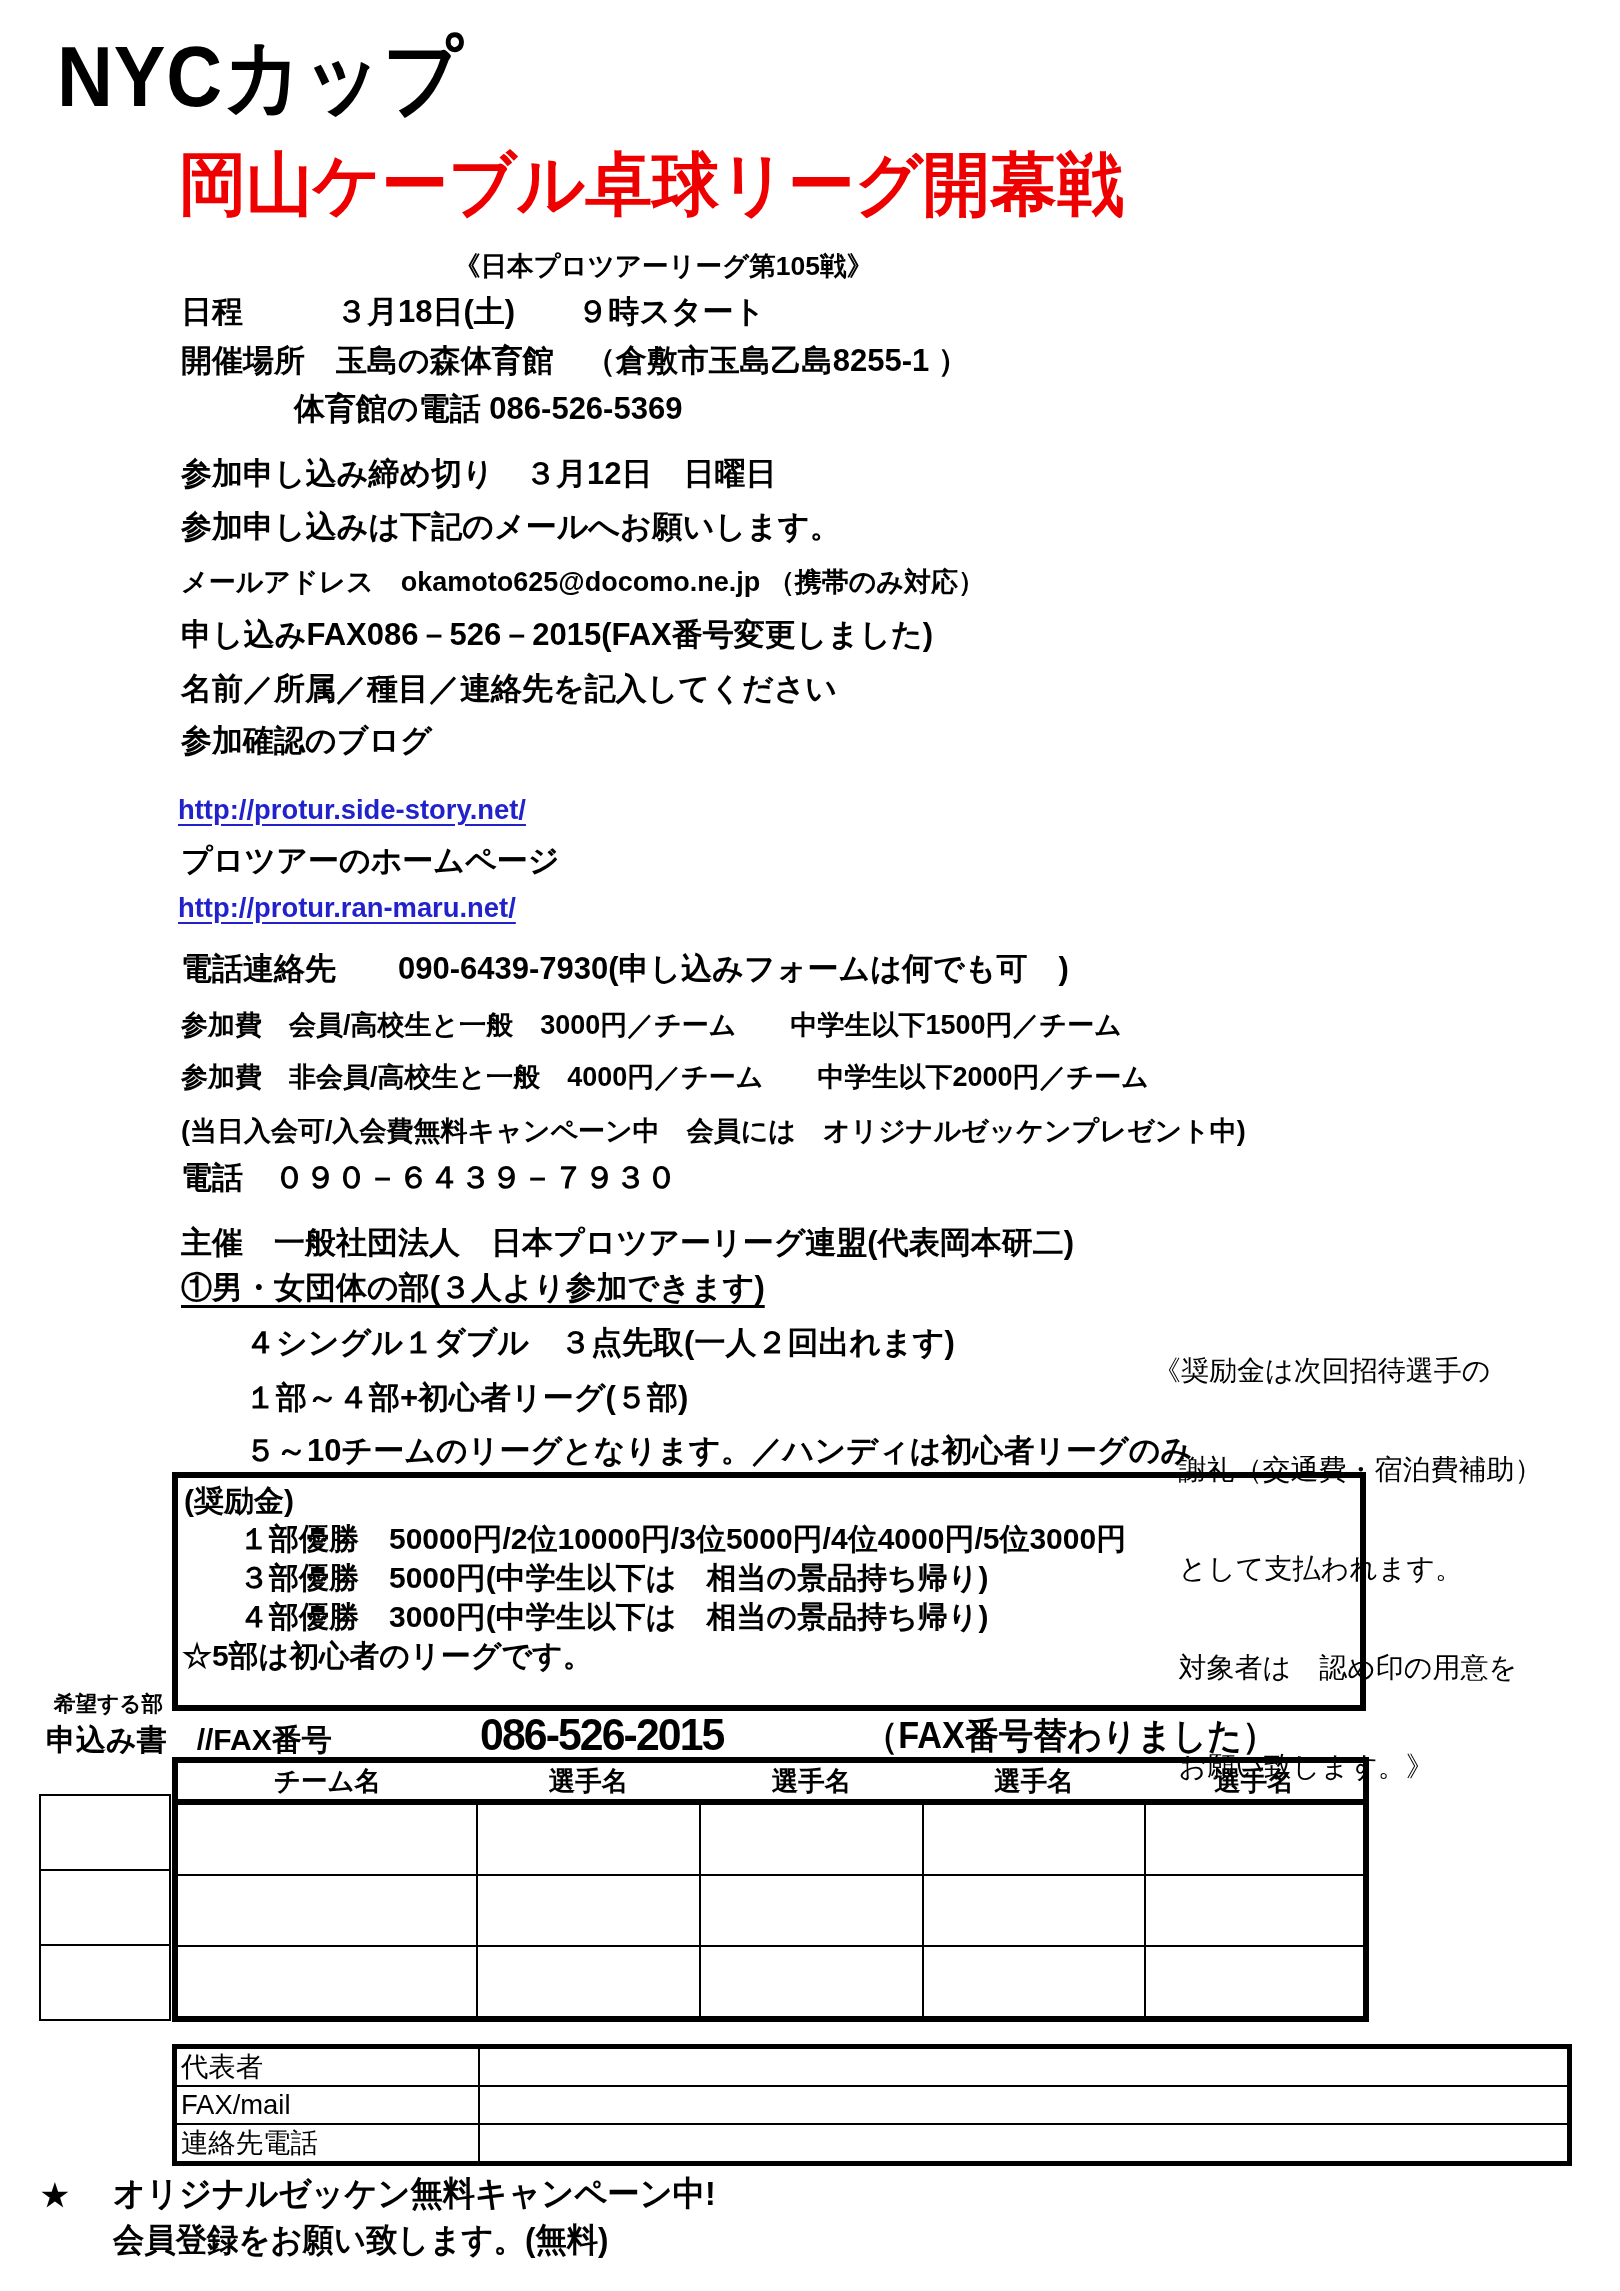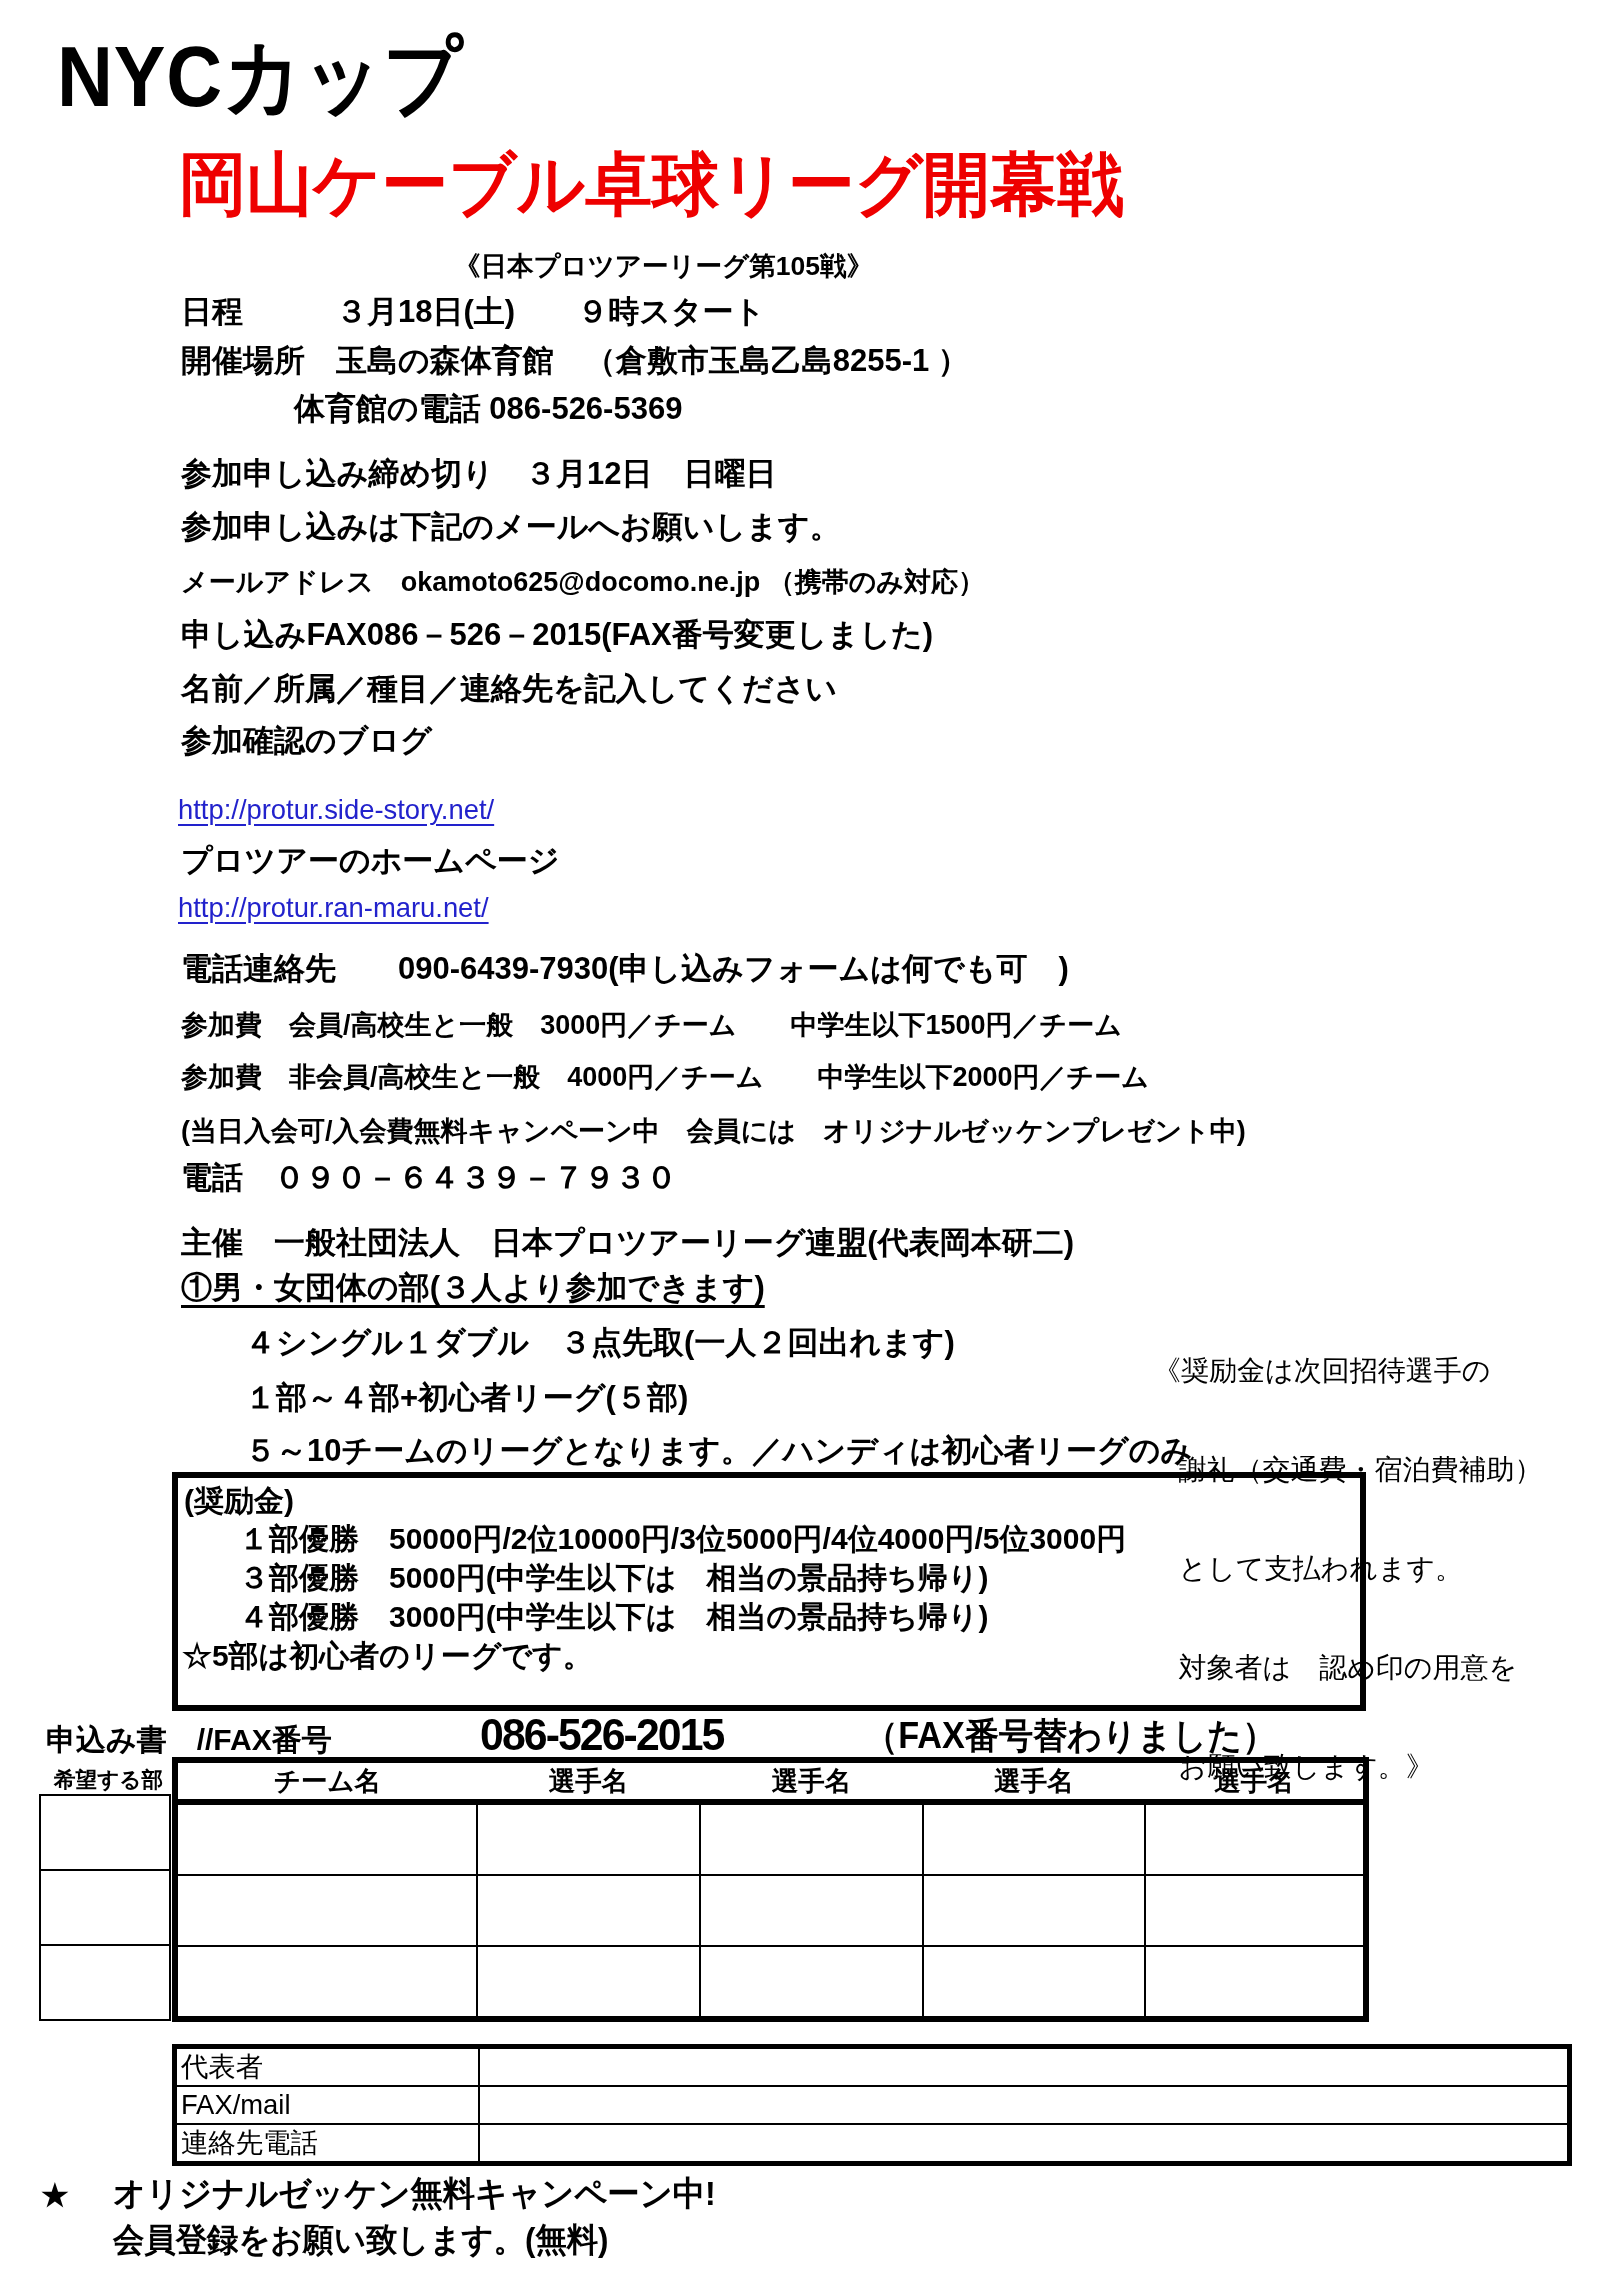--- a/index.html
+++ b/index.html
@@ -5,34 +5,34 @@
   html,body{margin:0;padding:0;background:#888;}
   .page{position:relative;width:1620px;height:2292px;background:#fff;overflow:hidden;
         font-family:"Liberation Sans",sans-serif;color:#000;}
   .t{position:absolute;white-space:pre;font-weight:bold;line-height:1.15;}
   .title{left:57px;top:27.4px;font-size:86px;transform:scaleX(.9);transform-origin:left top;letter-spacing:1px;}
   .subtitle{left:179px;top:145px;font-size:69px;color:#ee0000;transform:scaleX(.97);transform-origin:left top;}
   .series{left:454px;top:251px;font-size:26.5px;}
   .b32{font-size:31px;}
   .b29{font-size:27px;}
   .red{color:#000000;}
-  .url{font-weight:normal;font-size:27.4px;color:#2222cc;text-decoration:underline;text-underline-offset:4.9px;}
+  .url{font-weight:bold;font-size:27.4px;color:#2222cc;text-decoration:underline;text-underline-offset:4.9px;}
   .u{text-decoration:underline;text-underline-offset:6.9px;text-decoration-thickness:2.9px;}
   .side-note{position:absolute;left:1153px;top:1288px;font-size:28px;font-weight:normal;line-height:33px;white-space:pre;}
   .side-note div{white-space:pre;}
   .side-note div:not(:first-child){padding-left:25.5px;}
   .prize-box{position:absolute;left:172px;top:1472px;width:1182px;height:227px;border:6.9px solid #000;
              font-size:30px;font-weight:bold;}
   .prize-title{padding:3.9px 0 0 5.9px;line-height:37px;}
   .prize-line{padding-left:61px;line-height:39px;white-space:pre;}
   .prize-foot{padding-left:3.9px;line-height:39px;white-space:pre;}
   .fax-label{left:46px;top:1723px;font-size:30px;}
   .fax-number{left:480px;top:1709px;font-size:45px;letter-spacing:-2px;transform:scaleX(.95);transform-origin:left top;}
   .fax-note{left:864px;top:1715px;font-size:36px;transform:scaleX(.95);transform-origin:left top;}
-  .division-label{left:54px;top:1768px;font-size:21.6px;}
+  .division-label{left:54px;top:1692px;font-size:21.6px;}
   table{border-collapse:collapse;table-layout:fixed;}
   .side-col{position:absolute;left:39px;top:1794px;width:132px;height:222px;border:2.9px solid #000;}
   .side-col td{border-bottom:2.9px solid #000;height:71px;}
   .side-col tr:last-child td{border-bottom:none;}
   .app-table{position:absolute;left:172px;top:1757px;width:1196px;border:6.9px solid #000;}
   .app-table th{font-size:26.5px;font-weight:bold;height:31px;border-bottom:6.9px solid #000;text-align:center;vertical-align:middle;padding:0;}
   .app-table td{border:2.9px solid #000;height:69px;padding:0;}
   .contact-table{position:absolute;left:172px;top:2044px;width:1400px;border:5.9px solid #000;}
   .contact-table td{border:2.9px solid #000;height:36px;font-size:27.4px;font-weight:normal;padding:0 3.9px;vertical-align:middle;}
   .footer-star{left:41px;top:2178px;font-size:31px;}

